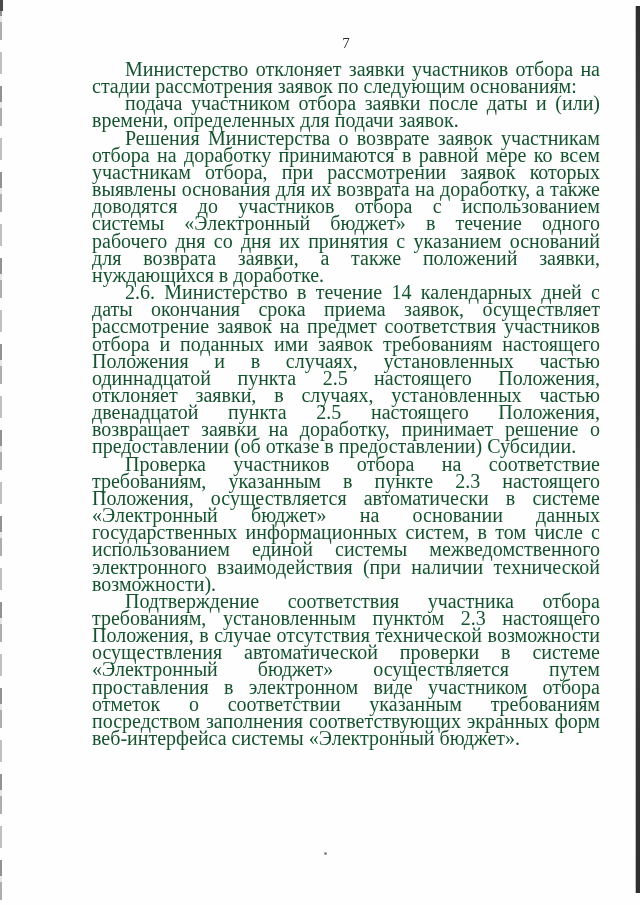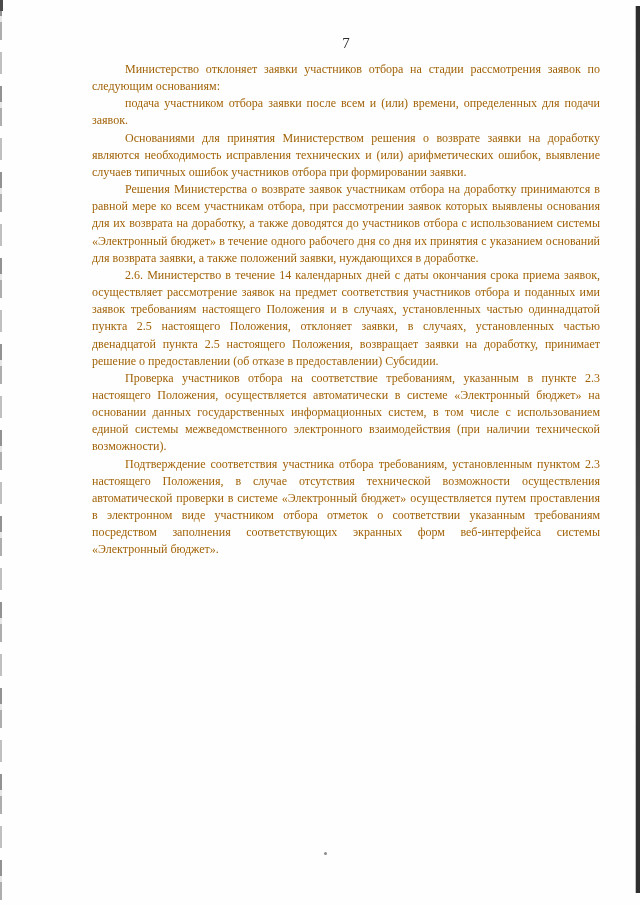--- a/index.html
+++ b/index.html
@@ -71,25 +71,25 @@
     width: 508px;
     text-align: center;
     font-size: 15px;
     color: #2a2a2a;
   }
   .text-block {
     position: absolute;
     top: 61px;
     left: 92px;
     width: 508px;
-    font-size: 12px;
+    font-size: 20px;
     line-height: 17.15px;
     text-align: justify;
     text-justify: inter-word;
-    color: #a16207;
+    color: #14532d;
   }
   .text-block p {
     margin: 0;
     padding: 0;
     text-indent: 33px;
   }
 </style>
 </head>
 <body>
 
@@ -97,21 +97,20 @@
 
   <div class="left-edge-line"></div>
   <div class="right-edge-bar"></div>
   <div class="corner-mark"></div>
   <div class="speck"></div>
 
   <div class="page-number">7</div>
 
   <div class="text-block">
     <p>Министерство отклоняет заявки участников отбора на стадии рассмотрения заявок по следующим основаниям:</p>
-    <p>подача участником отбора заявки после всем и (или) времени, определенных для подачи заявок.</p>
-    <p>Основаниями для принятия Министерством решения о возврате заявки на доработку являются необходимость исправления технических и (или) арифметических ошибок, выявление случаев типичных ошибок участников отбора при формировании заявки.</p>
+    <p>подача участником отбора заявки после даты и (или) времени, определенных для подачи заявок.</p>
     <p>Решения Министерства о возврате заявок участникам отбора на доработку принимаются в равной мере ко всем участникам отбора, при рассмотрении заявок которых выявлены основания для их возврата на доработку, а также доводятся до участников отбора с использованием системы «Электронный бюджет» в течение одного рабочего дня со дня их принятия с указанием оснований для возврата заявки, а также положений заявки, нуждающихся в доработке.</p>
     <p>2.6. Министерство в течение 14 календарных дней с даты окончания срока приема заявок, осуществляет рассмотрение заявок на предмет соответствия участников отбора и поданных ими заявок требованиям настоящего Положения и в случаях, установленных частью одиннадцатой пункта 2.5 настоящего Положения, отклоняет заявки, в случаях, установленных частью двенадцатой пункта 2.5 настоящего Положения, возвращает заявки на доработку, принимает решение о предоставлении (об отказе в предоставлении) Субсидии.</p>
     <p>Проверка участников отбора на соответствие требованиям, указанным в пункте 2.3 настоящего Положения, осуществляется автоматически в системе «Электронный бюджет» на основании данных государственных информационных систем, в том числе с использованием единой системы межведомственного электронного взаимодействия (при наличии технической возможности).</p>
     <p>Подтверждение соответствия участника отбора требованиям, установленным пунктом 2.3 настоящего Положения, в случае отсутствия технической возможности осуществления автоматической проверки в системе «Электронный бюджет» осуществляется путем проставления в электронном виде участником отбора отметок о соответствии указанным требованиям посредством заполнения соответствующих экранных форм веб-интерфейса системы «Электронный бюджет».</p>
   </div>
 
 </div>
 
 </body></html>

